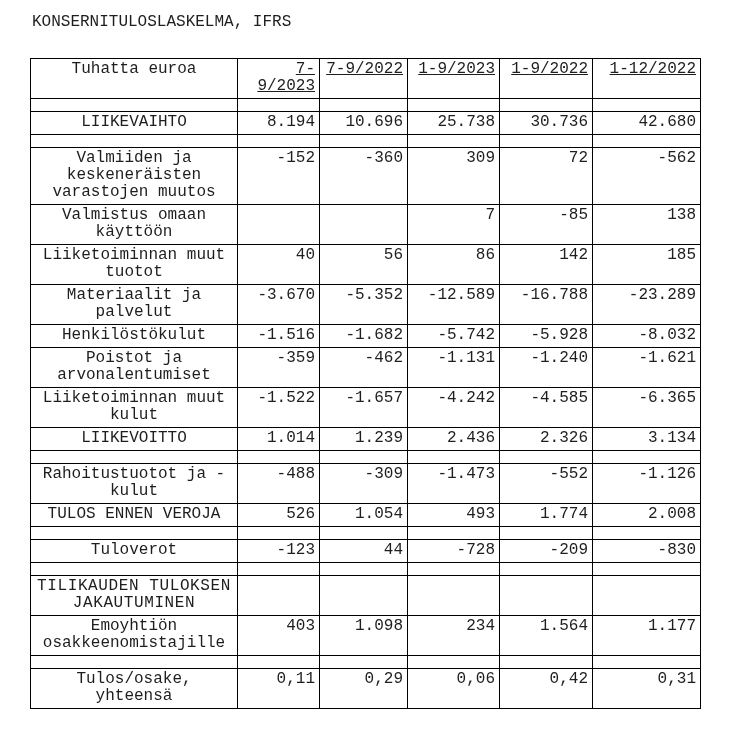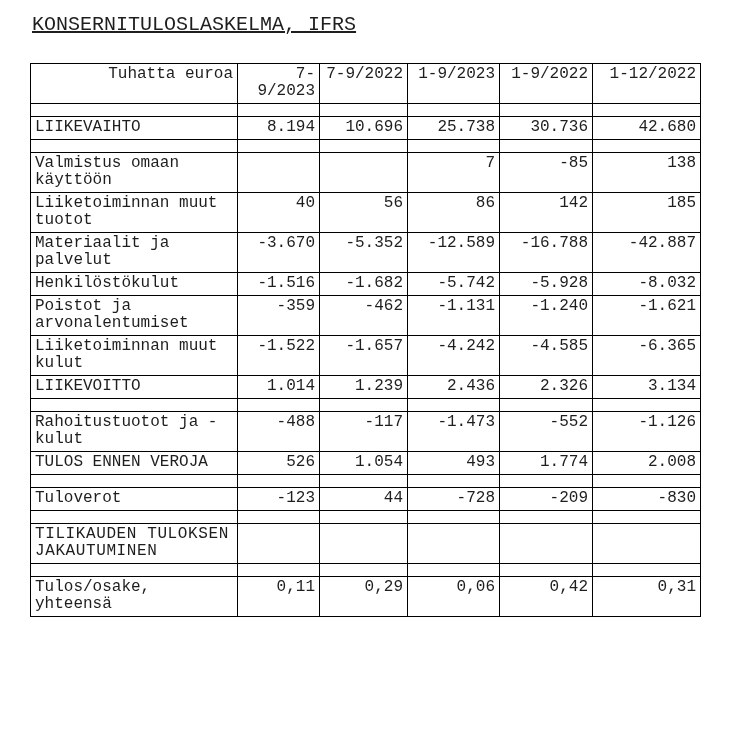--- a/index.html
+++ b/index.html
@@ -11,55 +11,55 @@
     width: 729px;
     height: 749px;
     overflow: hidden;
     font-family: "Liberation Mono", "DejaVu Sans Mono", monospace;
     color: #1e1e1e;
   }
   .page {
     padding: 13px 0 0 30px;
   }
   .doc-title {
-    font-size: 20px;
+    font-size: 16px;
     font-weight: normal;
     letter-spacing: 0px;
     margin: 0 0 0 2px;
     white-space: nowrap;
-    text-decoration: underline;
   }
   .table-wrap {
     margin-top: 27px;
   }
   table.statement {
     border-collapse: collapse;
     table-layout: fixed;
     width: 670px;
   }
   table.statement th,
   table.statement td {
     border: 1px solid #000000;
     font-size: 16px;
     line-height: 17px;
     font-weight: normal;
     padding: 2px 4px 3px 4px;
     vertical-align: top;
     overflow: hidden;
   }
   th.label-head {
-    text-align: right;
+    text-align: center;
   }
   th.period-head {
     text-align: right;
     padding-right: 5px;
     padding-left: 1px;
+    text-decoration: underline;
   }
   td.label-cell {
-    text-align: left;
+    text-align: center;
     white-space: pre-line;
   }
   td.num-cell {
     text-align: right;
     padding-right: 5px;
     padding-left: 1px;
   }
   tr.spacer-row td {
     height: 10px;
     padding: 1px 4px;
@@ -116,20 +116,30 @@
           </tr>
           <tr class="spacer-row">
             <td class="label-cell"></td>
             <td class="num-cell"></td>
             <td class="num-cell"></td>
             <td class="num-cell"></td>
             <td class="num-cell"></td>
             <td class="num-cell"></td>
           </tr>
           <tr>
+            <td class="label-cell">Valmiiden ja
+keskeneräisten
+varastojen muutos</td>
+            <td class="num-cell">-152</td>
+            <td class="num-cell">-360</td>
+            <td class="num-cell">309</td>
+            <td class="num-cell">72</td>
+            <td class="num-cell">-562</td>
+          </tr>
+          <tr>
             <td class="label-cell">Valmistus omaan
 käyttöön</td>
             <td class="num-cell"></td>
             <td class="num-cell"></td>
             <td class="num-cell">7</td>
             <td class="num-cell">-85</td>
             <td class="num-cell">138</td>
           </tr>
           <tr>
             <td class="label-cell">Liiketoiminnan muut
@@ -140,21 +150,21 @@
             <td class="num-cell">142</td>
             <td class="num-cell">185</td>
           </tr>
           <tr>
             <td class="label-cell">Materiaalit ja
 palvelut</td>
             <td class="num-cell">-3.670</td>
             <td class="num-cell">-5.352</td>
             <td class="num-cell">-12.589</td>
             <td class="num-cell">-16.788</td>
-            <td class="num-cell">-42.887</td>
+            <td class="num-cell">-23.289</td>
           </tr>
           <tr>
             <td class="label-cell">Henkilöstökulut</td>
             <td class="num-cell">-1.516</td>
             <td class="num-cell">-1.682</td>
             <td class="num-cell">-5.742</td>
             <td class="num-cell">-5.928</td>
             <td class="num-cell">-8.032</td>
           </tr>
           <tr>
@@ -188,21 +198,21 @@
             <td class="num-cell"></td>
             <td class="num-cell"></td>
             <td class="num-cell"></td>
             <td class="num-cell"></td>
             <td class="num-cell"></td>
           </tr>
           <tr>
             <td class="label-cell">Rahoitustuotot ja -
 kulut</td>
             <td class="num-cell">-488</td>
-            <td class="num-cell">-117</td>
+            <td class="num-cell">-309</td>
             <td class="num-cell">-1.473</td>
             <td class="num-cell">-552</td>
             <td class="num-cell">-1.126</td>
           </tr>
           <tr>
             <td class="label-cell">TULOS ENNEN VEROJA</td>
             <td class="num-cell">526</td>
             <td class="num-cell">1.054</td>
             <td class="num-cell">493</td>
             <td class="num-cell">1.774</td>
@@ -234,20 +244,29 @@
           </tr>
           <tr>
             <td class="label-cell small-label">TILIKAUDEN TULOKSEN
 JAKAUTUMINEN</td>
             <td class="num-cell"></td>
             <td class="num-cell"></td>
             <td class="num-cell"></td>
             <td class="num-cell"></td>
             <td class="num-cell"></td>
           </tr>
+          <tr>
+            <td class="label-cell">Emoyhtiön
+osakkeenomistajille</td>
+            <td class="num-cell">403</td>
+            <td class="num-cell">1.098</td>
+            <td class="num-cell">234</td>
+            <td class="num-cell">1.564</td>
+            <td class="num-cell">1.177</td>
+          </tr>
           <tr class="spacer-row">
             <td class="label-cell"></td>
             <td class="num-cell"></td>
             <td class="num-cell"></td>
             <td class="num-cell"></td>
             <td class="num-cell"></td>
             <td class="num-cell"></td>
           </tr>
           <tr>
             <td class="label-cell">Tulos/osake, yhteensä</td>

